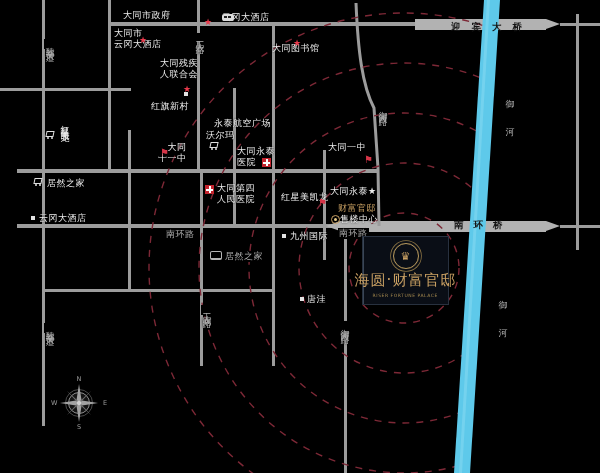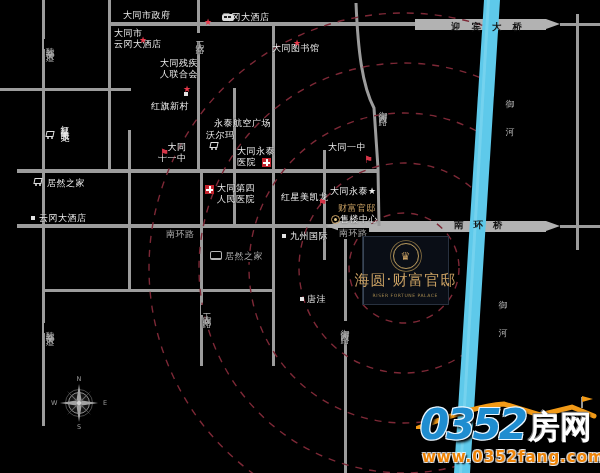--- a/index.html
+++ b/index.html
@@ -214,27 +214,14 @@
         <polygon points="38,38 28,29 26,26 29,28"></polygon>
       </g>
       <circle cx="26" cy="26" r="2.2" fill="#cfcfcf"></circle>
     </svg>
     <span class="cdir n">N</span>
     <span class="cdir e">E</span>
     <span class="cdir s">S</span>
     <span class="cdir w">W</span>
   </div>
 
-  <div id="watermark">
-    <svg id="wm-roof" width="184" height="34">
-      <path d="M2,33 Q58,11 88,9 L124,20" fill="none" stroke="#f29a17" stroke-width="5" stroke-linecap="round"></path>
-      <path d="M124,20 L156,12 L178,21" fill="none" stroke="#f29a17" stroke-width="5" stroke-linecap="round"></path>
-      <line x1="166" y1="2" x2="166" y2="13" stroke="#c9c9c9" stroke-width="1.5"></line>
-      <polygon points="166,1 177,4 166,7" fill="#f29a17"></polygon>
-    </svg>
-    <div class="wm-text">
-      <span class="wm-num">0352</span>
-      <span class="wm-cn">房网</span>
-    </div>
-    <div class="wm-url">www.0352fang.com</div>
-  </div>
 
 </div>
 
 </body></html>

